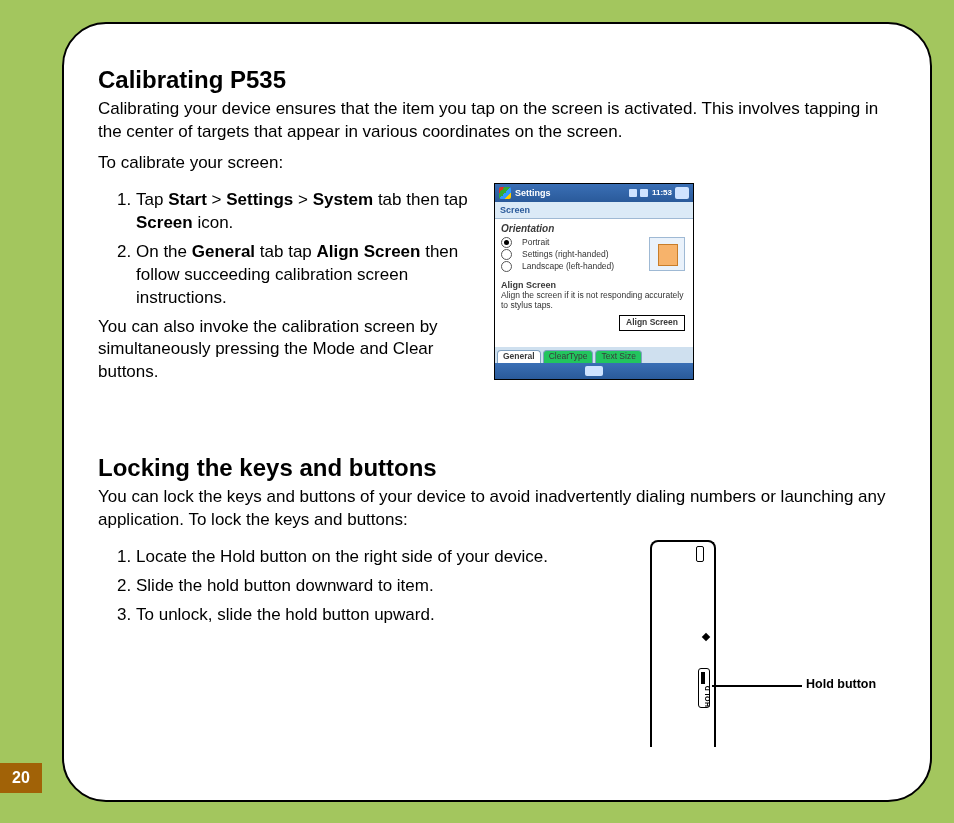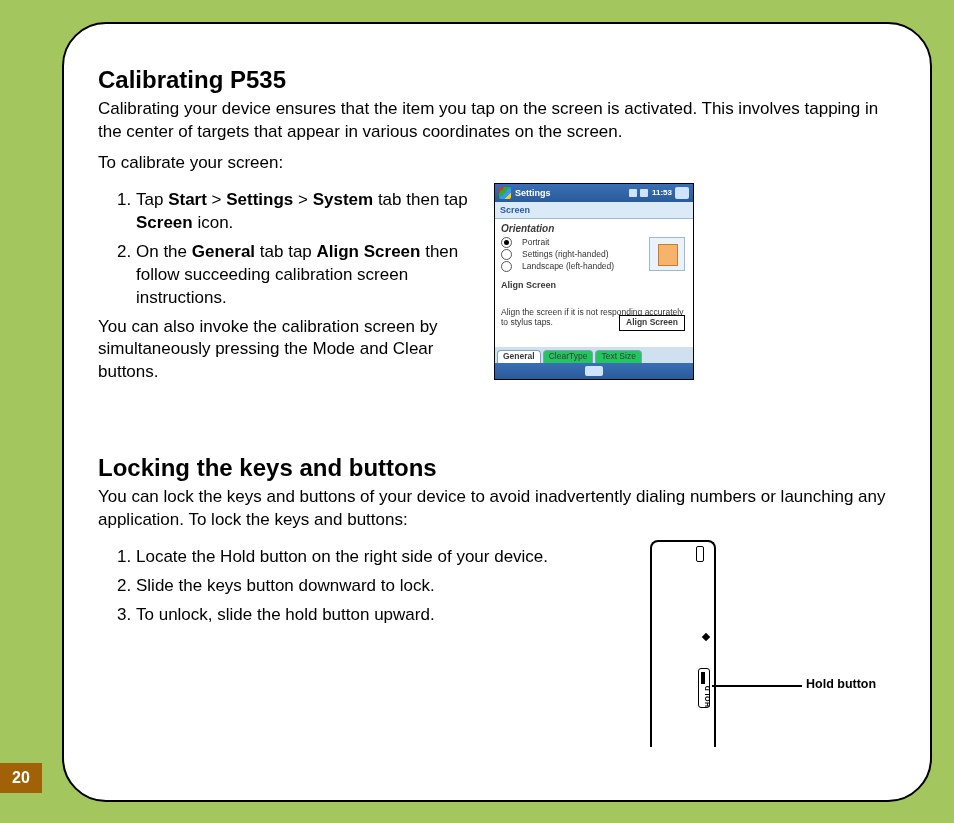--- a/index.html
+++ b/index.html
@@ -107,21 +107,21 @@
   .ds-radio.filled::after { content:""; width:5px; height:5px; background:#000; border-radius:50%; }
   .ds-orient-icon {
     position: absolute; right: 8px; top: 18px;
     width: 34px; height: 32px; border: 1px solid #9fb9d4; background: #eaf2fb;
   }
   .ds-orient-icon::after {
     content:""; position:absolute; left:8px; top:6px; width:18px; height:20px;
     background:#f7b36b; border:1px solid #c87d2a;
   }
   .ds-align-title { font-weight: bold; margin-top: 8px; }
-  .ds-align-desc  { font-size: 8.5px; color:#333; margin-top: 18px; }
+  .ds-align-desc  { font-size: 8.5px; color:#333; margin-top: 1px; }
   .ds-align-btn {
     position: absolute; right: 8px; top: 96px;
     border: 1px solid #000; padding: 2px 6px;
     font-size: 8.5px; font-weight: bold; background:#fff;
   }
   .ds-tabs {
     position: absolute; bottom: 16px; left: 0; right: 0;
     height: 16px; background:#cfe0ef; display:flex; align-items:flex-end;
     font-size: 8.5px;
   }
@@ -279,21 +279,21 @@
   </div>
 
   <div class="section2">
     <h2>Locking the keys and buttons</h2>
     <p>You can lock the keys and buttons of your device to avoid inadvertently dialing numbers or launching any application. To lock the keys and buttons:</p>
 
     <div class="columns">
       <div class="textcol">
         <ol>
           <li>Locate the Hold button on the right side of your device.</li>
-          <li>Slide the keys button downward to lock.</li>
+          <li>Slide the hold button downward to item.</li>
           <li>To unlock, slide the hold button upward.</li>
         </ol>
       </div>
 
       <div class="device-side">
         <div class="phone-outline">
           <div class="top-slot"></div>
           <div class="small-dot"></div>
           <div class="hold-switch"></div>
           <div class="hold-label-vert">HOLD</div>

